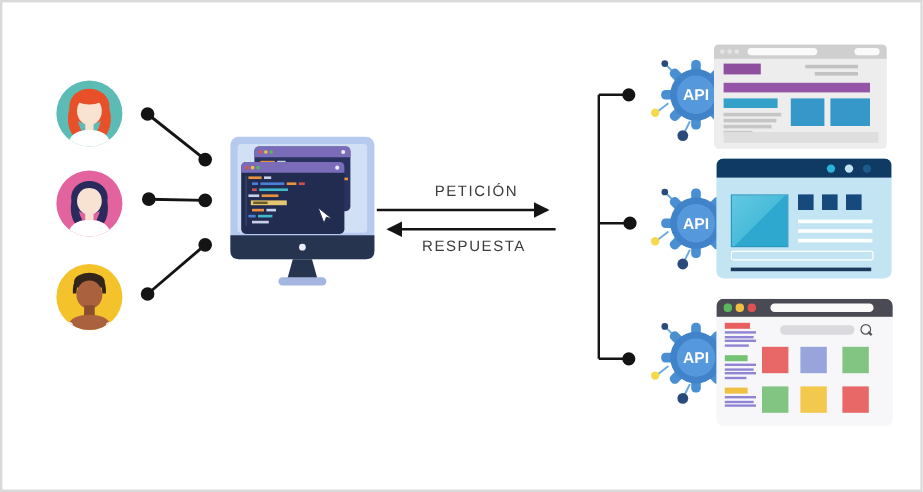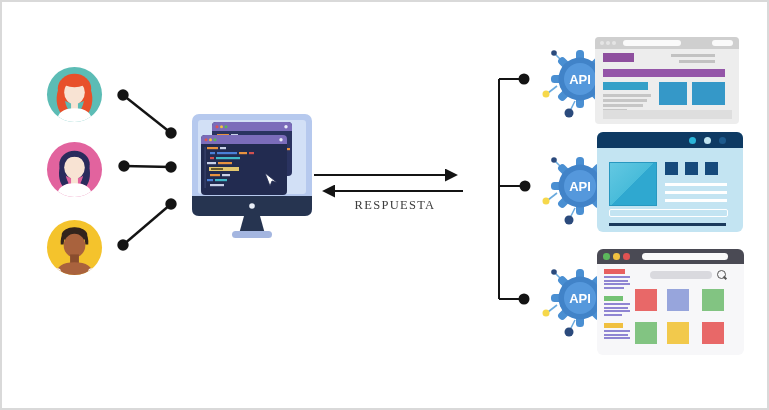--- a/index.html
+++ b/index.html
@@ -55,21 +55,22 @@
       <path d="M497,77 L497,297" fill="none"></path>
       <line x1="497" y1="77" x2="520" y2="77"></line> 
         <circle cx="522" cy="77" r="4.5"></circle>
       <line x1="497" y1="184" x2="521" y2="184"></line>
         <circle cx="523" cy="184" r="4.5"></circle>
       <line x1="497" y1="297" x2="520" y2="297"></line>
         <circle cx="522" cy="297" r="4.5"></circle>
     </g>
   </svg>
 
-  <div class="flow-label" style="left:323px;top:196px;font-family:Liberation Serif, serif;">RESPUESTA</div>
+  <div class="flow-label" style="left:325px;top:150px;">PETICIÓN</div>
+  <div class="flow-label" style="left:323px;top:196px;">RESPUESTA</div>
 
   <svg class="abs" style="left:44px;top:64px;" width="57" height="57" viewBox="0 0 58 58">
     <defs>
         <clipPath id="c1">
           <circle cx="29" cy="29" r="28"></circle>
         </clipPath>
       </defs>
     <circle cx="29" cy="29" r="28" fill="#5cbcb5"></circle>
     <g clip-path="url(#c1)">
       <ellipse cx="29" cy="23" rx="17" ry="15" fill="#e8502a"></ellipse>

